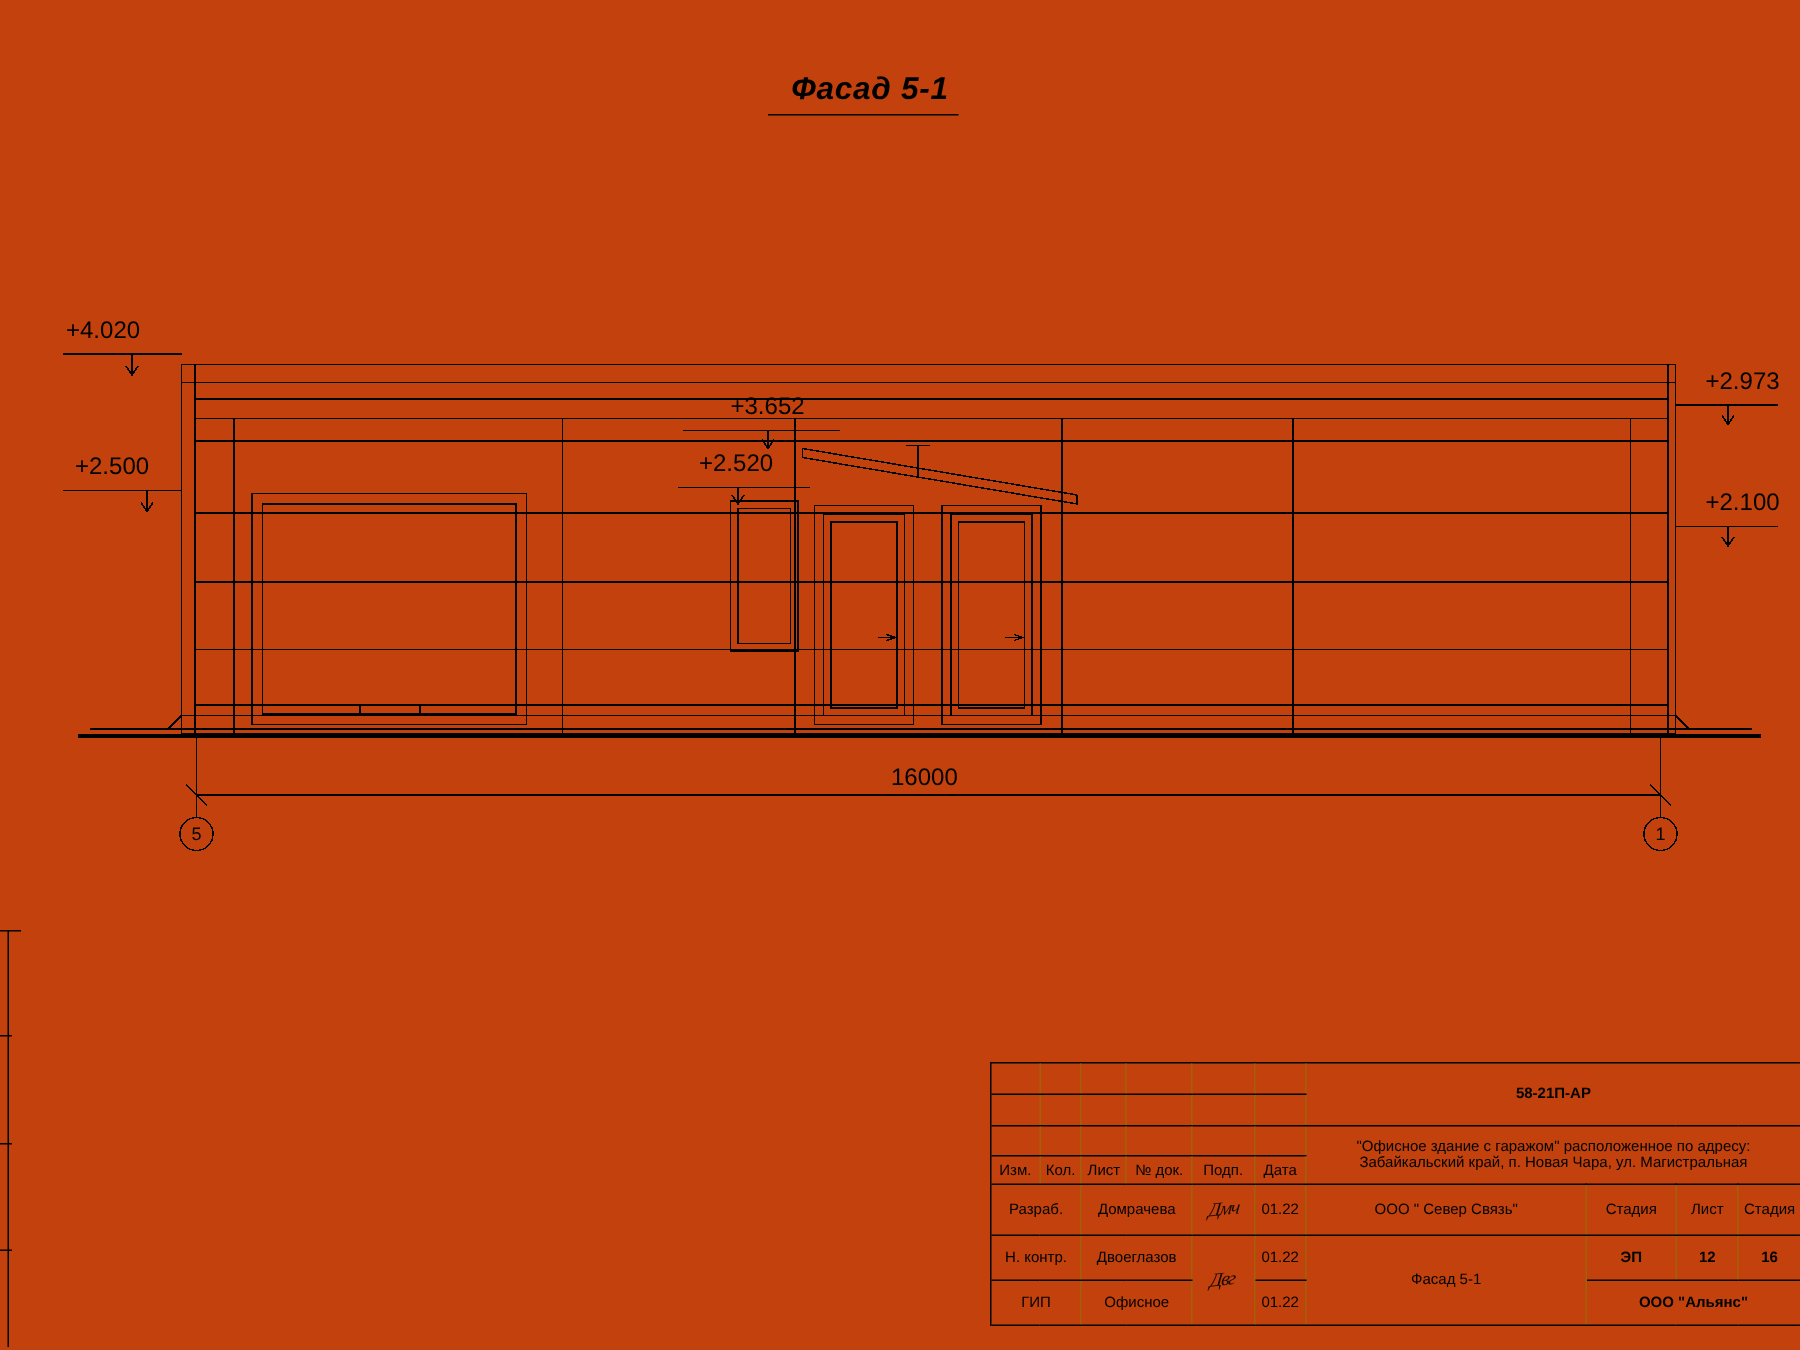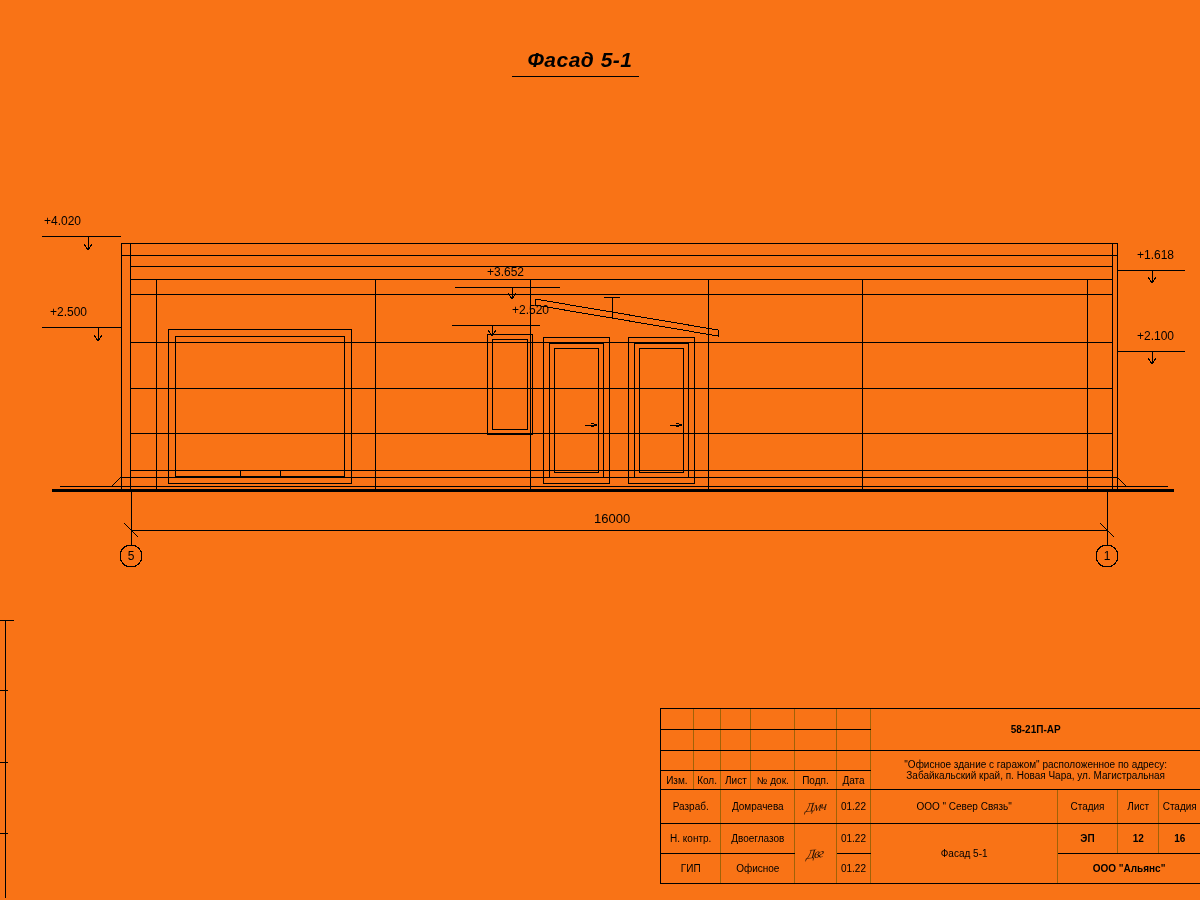--- a/index.html
+++ b/index.html
@@ -8,26 +8,26 @@
     background: #ffffff;
   }
   body {
     font-family: "Liberation Sans", sans-serif;
     color: #000;
   }
   #sheet {
     position: relative;
     width: 1200px;
     height: 900px;
-    background: #f97316;
+    background: #c2410c;
     overflow: hidden;
   }
   .txt {
     position: absolute;
-    font-size: 12px;
+    font-size: 16px;
     line-height: 12px;
     white-space: nowrap;
     color: #000;
   }
   .txt.c { text-align: center; }
 
   
   #drawing-title {
     position: absolute;
     left: 0;
@@ -201,25 +201,25 @@
       <line x1="131" y1="537" x2="131" y2="545"></line>
       <circle cx="131" cy="556" r="11"></circle>
       <line x1="1107" y1="537" x2="1107" y2="545"></line>
       <circle cx="1107" cy="556" r="11"></circle>
     </g>
   </svg>
 
   <div class="txt" style="left:44px; top:215px;">+4.020</div>
   <div class="txt" style="left:50px; top:306px;">+2.500</div>
   <div class="txt" style="left:487px; top:266px;">+3.652</div>
-  <div class="txt" style="left:466px; top:304px;margin-left:46px;">+2.520</div>
-  <div class="txt" style="left:1137px; top:249px;">+1.618</div>
+  <div class="txt" style="left:466px; top:304px;">+2.520</div>
+  <div class="txt" style="left:1137px; top:249px;">+2.973</div>
   <div class="txt" style="left:1137px; top:330px;">+2.100</div>
 
-  <div class="txt" style="left:594px; top:513px; font-size:13px;">16000</div>
+  <div class="txt" style="left:594px; top:513px; font-size:16px;">16000</div>
 
   <div class="txt c" style="left:124px; top:550px; width:14px; font-size:12px;">5</div>
   <div class="txt c" style="left:1100px; top:550px; width:14px; font-size:12px;">1</div>
 
   <div id="title-block">
     <table>
       <colgroup>
         <col style="width:28px">
           <col style="width:24px">
           <col style="width:26px">

